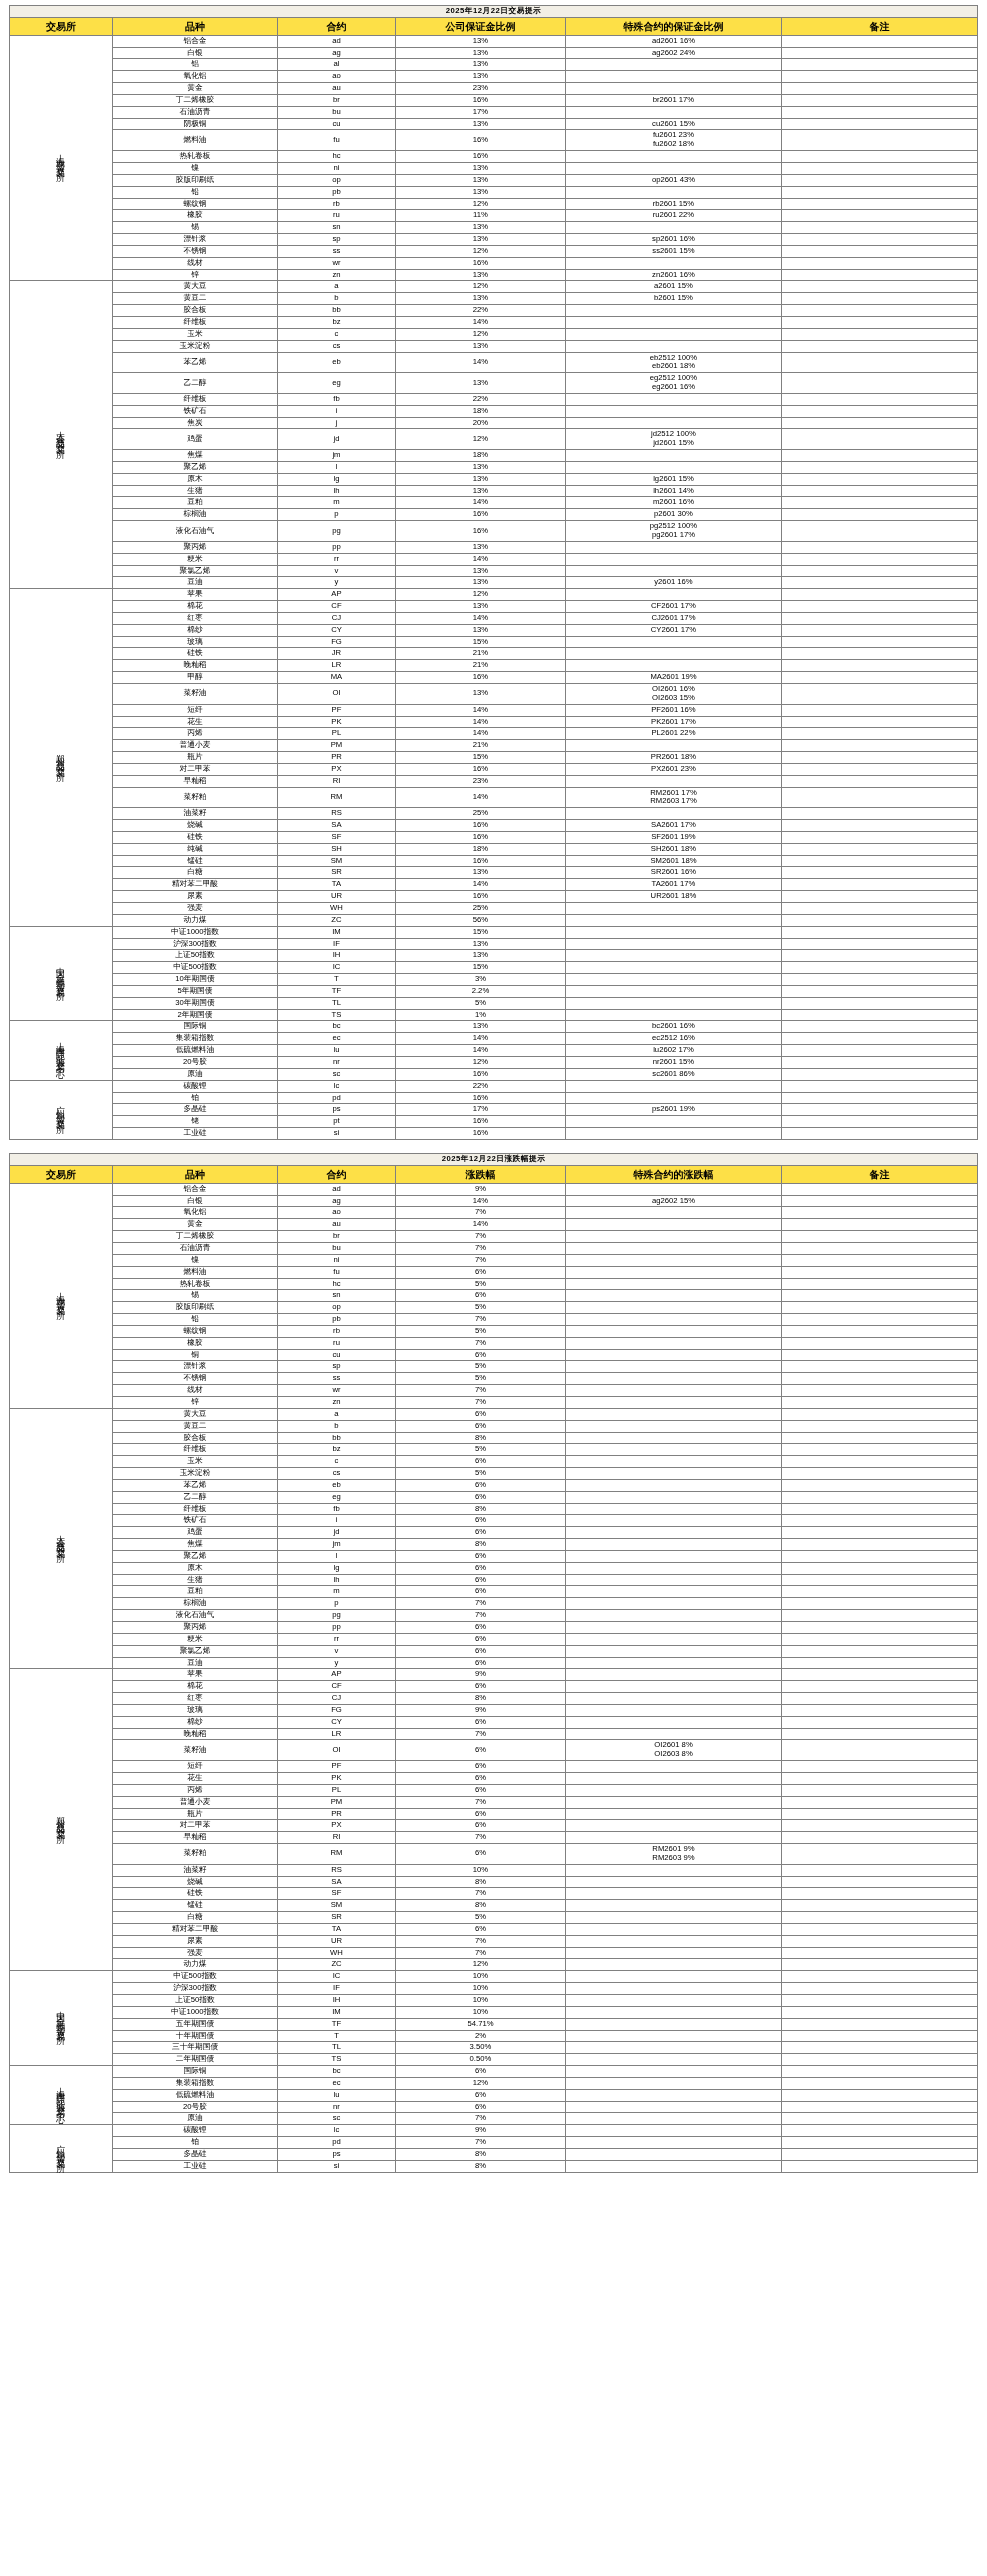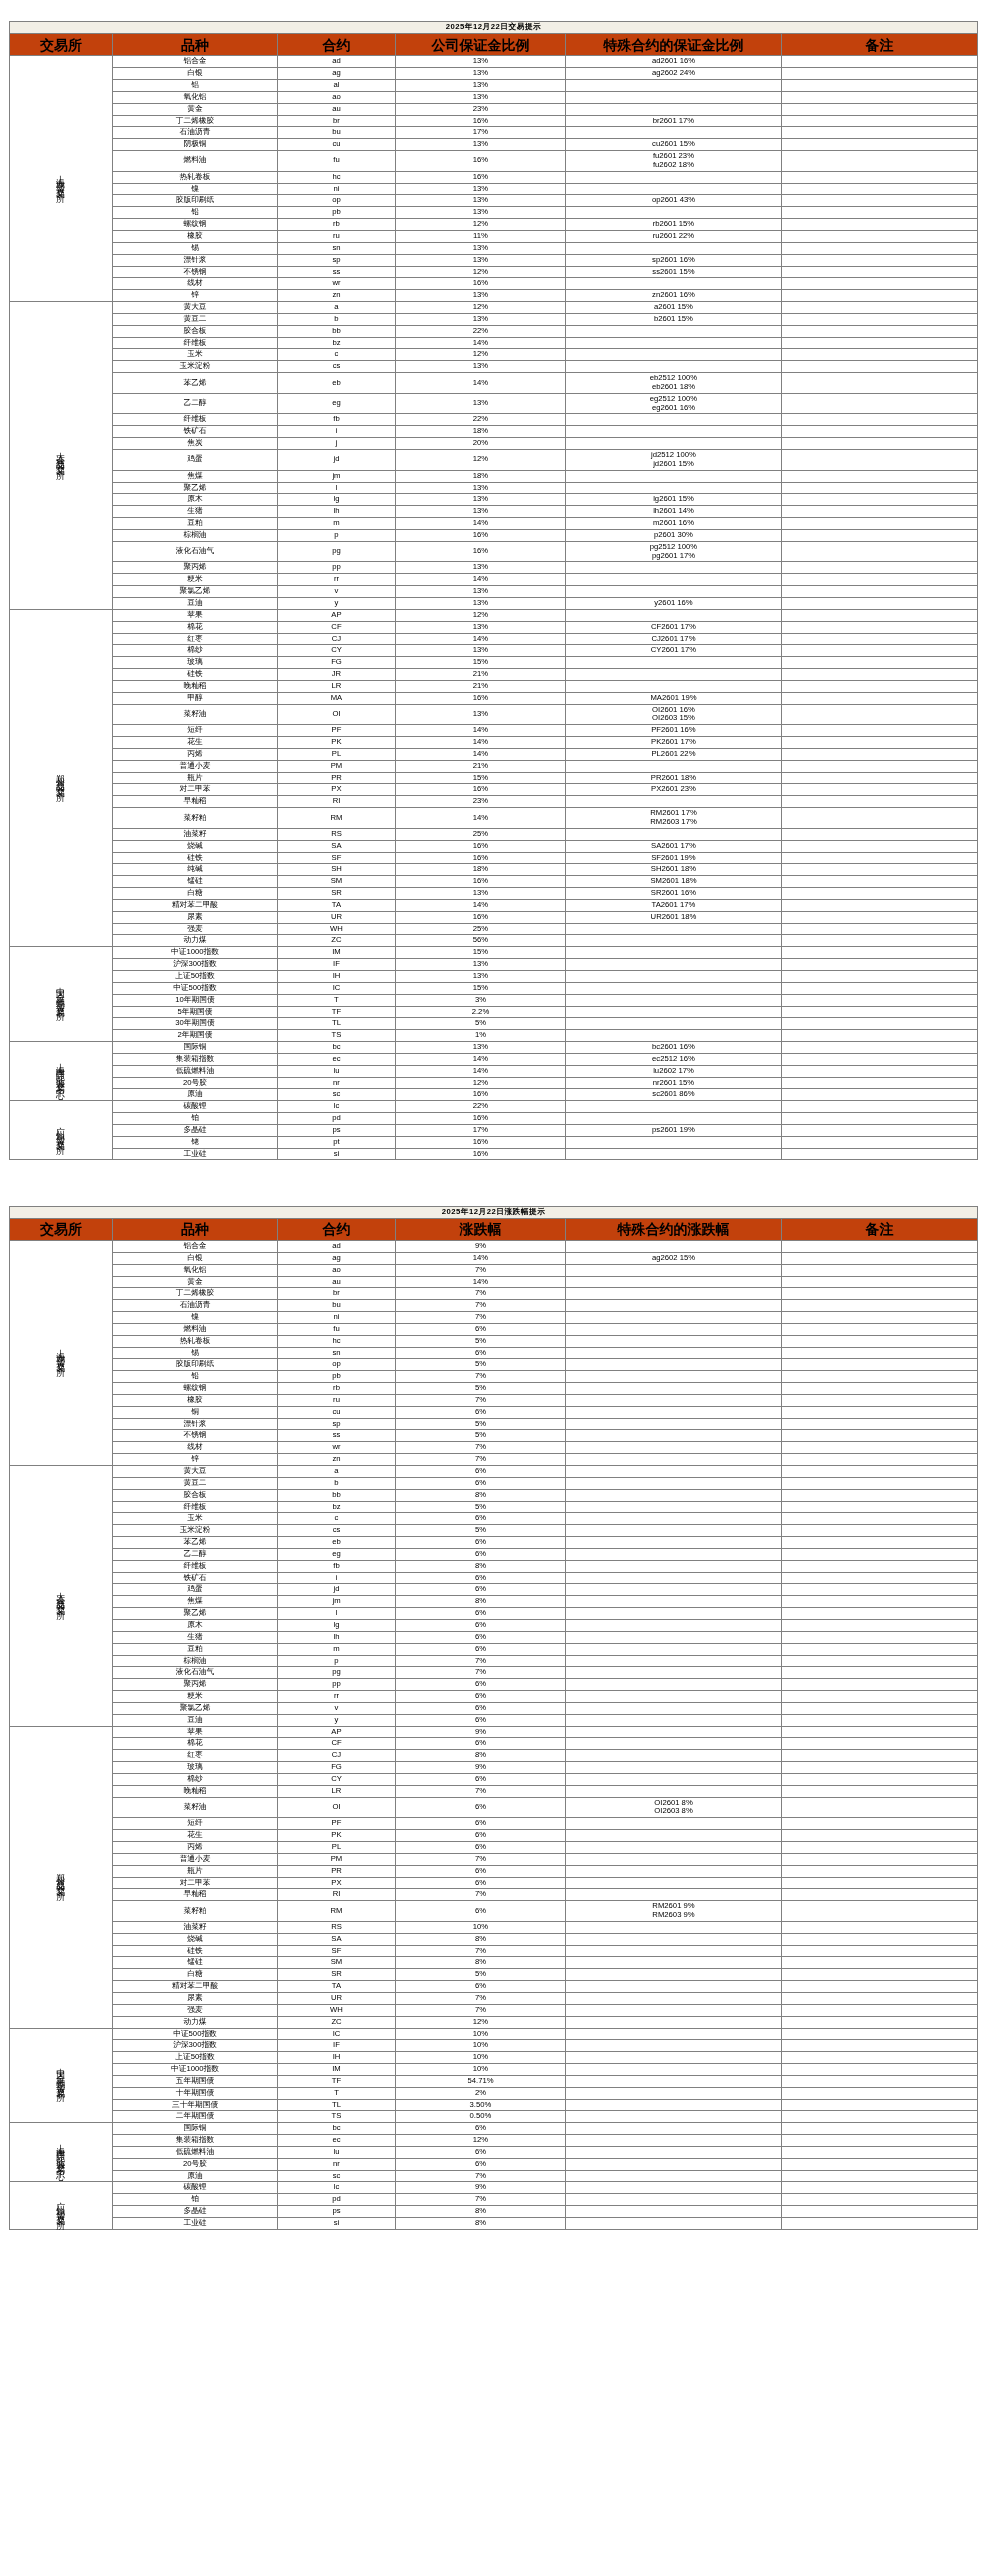--- a/index.html
+++ b/index.html
@@ -1,22 +1,22 @@
 <!DOCTYPE html>
 <html style="font-size:8.2px"><head>
 <meta charset="utf-8">
 <style>
   html,body{margin:0;padding:0;background:#ffffff;}
   body{font-family:"Liberation Sans","DejaVu Sans",sans-serif;color:#000;}
   .page{width:987px;box-sizing:border-box;padding:5.2px 0 10.3px 0;}
-  table{border-collapse:collapse;table-layout:fixed;margin:16px auto;}
+  table{border-collapse:collapse;table-layout:fixed;margin:0 auto;}
   .tbl{width:969px;}
   .tbl td,.tbl th{border:0.5px solid #808080;font-size:7.7px;line-height:1.15;padding:1px 1.5px;text-align:center;vertical-align:middle;}
   .title-cell{background:#f2efe6;font-size:9.8px;font-weight:bold;padding:3.1px 0;letter-spacing:0.5px;}
-  .hdr td{background:#c2410c;font-weight:bold;font-size:14px;padding:2.6px 0;}
+  .hdr td{background:#fde047;font-weight:bold;font-size:10px;padding:2.6px 0;}
   .exch{writing-mode:vertical-rl;text-orientation:upright;letter-spacing:3.1px;font-size:8.8px;white-space:nowrap;}
   .exch-inner{display:flex;align-items:center;justify-content:center;height:100%;}
   .prod{text-align:center;}
   .code{font-family:"Liberation Sans",sans-serif;}
   col.c-exch{width:103px;}
   col.c-prod{width:165px;}
   col.c-code{width:118px;}
   col.c-gen{width:170px;}
   col.c-spec{width:216px;}
   col.c-note{width:196px;}

